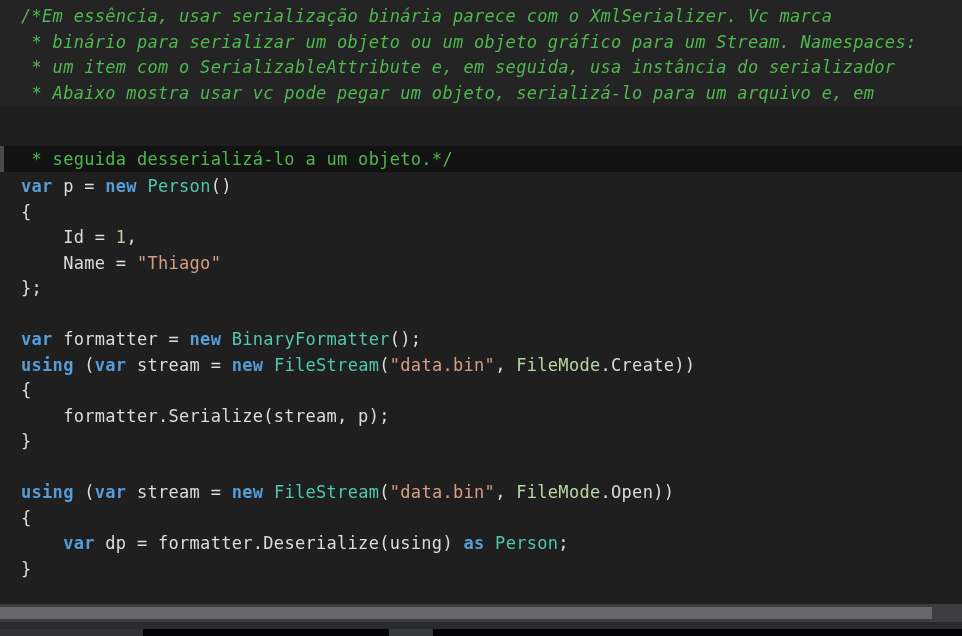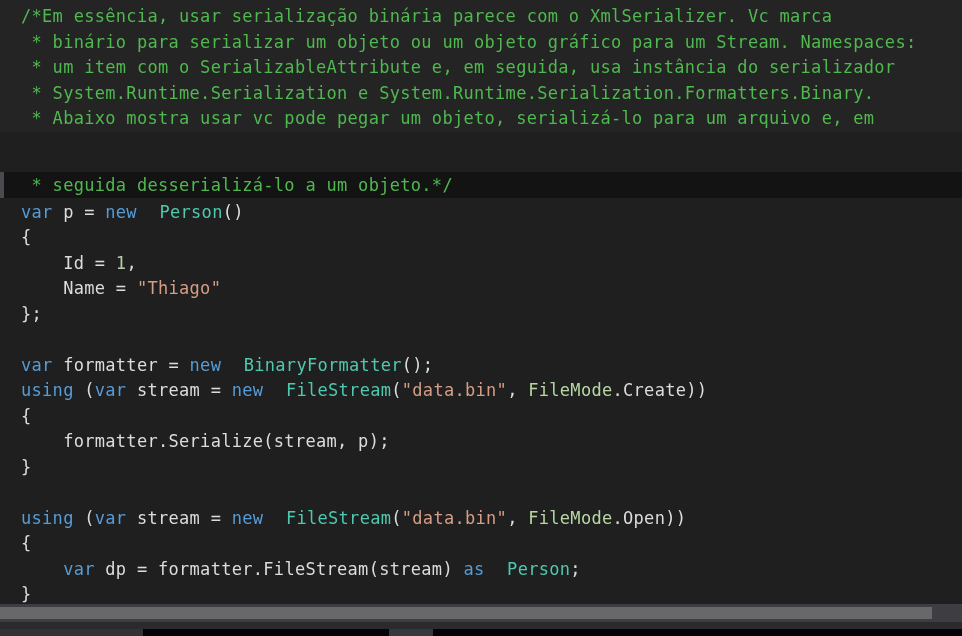--- a/index.html
+++ b/index.html
@@ -24,42 +24,43 @@
   .line {
     height: 25.5px;
     line-height: 25.5px;
     white-space: pre;
     padding-left: 21px;
     overflow: hidden;
   }
   #comment-block {
     background: var(--comment-block-bg, #242424);
     padding-top: 4px;
+    font-style: italic;
   }
   #highlight-line {
     position: relative;
     background: var(--highlight-line-bg, #131313);
     height: 26px;
   }
   #highlight-line .line {
     height: 26px;
     line-height: 26px;
     margin-top: 40px;
   }
   #highlight-notch {
     position: absolute;
     left: 0; top: 0;
     width: 4px; height: 100%;
     background: var(--notch, #4a4a4f);
   }
   #code-block { padding-top: 2px; }
 
   .tok-cm  { color: var(--comment, #4fb84f); }
-  .tok-kw  { color: var(--keyword, #569cd6); }
-  .tok-ty  { color: var(--type, #4ec9b0); margin-left: 12px; }
+  .tok-kw  { color: var(--keyword, #569cd6); font-weight: bold; }
+  .tok-ty  { color: var(--type, #4ec9b0); }
   .tok-en  { color: var(--enum, #b8d7a3); text-align: center; }
   .tok-str { color: var(--string, #d69d85); }
   .tok-num { color: var(--number, #b5cea8); }
   .tok-pl  { color: var(--fg, #dcdcdc); }
 
   #hscrollbar {
     position: absolute;
     top: 604px; left: 0;
     width: 962px; height: 18px;
     background: var(--scrollbar-track, #3e3e42);
@@ -85,21 +86,20 @@
   .tb-seg { height: 100%; flex: 0 0 auto; }
 </style>
 </head>
 <body>
 
 <div id="editor">
   <div id="comment-block">
       <div class="line"><span class="tok-cm">/*Em essência, usar serialização binária parece com o XmlSerializer. Vc marca</span></div>
       <div class="line"><span class="tok-cm"> * binário para serializar um objeto ou um objeto gráfico para um Stream. Namespaces:</span></div>
       <div class="line"><span class="tok-cm"> * um item com o SerializableAttribute e, em seguida, usa instância do serializador</span></div>
-      <div class="line"><span class="tok-cm"> * System.Runtime.Serialization e System.Runtime.Serialization.Formatters.Binary.</span></div>
       <div class="line"><span class="tok-cm"> * Abaixo mostra usar vc pode pegar um objeto, serializá-lo para um arquivo e, em</span></div>
     </div>
   <div id="highlight-line">
     <div id="highlight-notch"></div>
   <div class="line"><span class="tok-cm"> * seguida desserializá-lo a um objeto.*/</span></div>
     </div>
   <div id="code-block">
       <div class="line"><span class="tok-kw">var</span><span class="tok-pl"> p = </span><span class="tok-kw">new</span><span class="tok-pl"> </span><span class="tok-ty">Person</span><span class="tok-pl">()</span></div>
       <div class="line"><span class="tok-pl">{</span></div>
       <div class="line"><span class="tok-pl">    Id = </span><span class="tok-num">1</span><span class="tok-pl">,</span></div>
@@ -107,21 +107,21 @@
       <div class="line"><span class="tok-pl">};</span></div>
       <div class="line"><span class="tok-pl"></span></div>
       <div class="line"><span class="tok-kw">var</span><span class="tok-pl"> formatter = </span><span class="tok-kw">new</span><span class="tok-pl"> </span><span class="tok-ty">BinaryFormatter</span><span class="tok-pl">();</span></div>
       <div class="line"><span class="tok-kw">using</span><span class="tok-pl"> (</span><span class="tok-kw">var</span><span class="tok-pl"> stream = </span><span class="tok-kw">new</span><span class="tok-pl"> </span><span class="tok-ty">FileStream</span><span class="tok-pl">(</span><span class="tok-str">"data.bin"</span><span class="tok-pl">, </span><span class="tok-en">FileMode</span><span class="tok-pl">.Create))</span></div>
       <div class="line"><span class="tok-pl">{</span></div>
       <div class="line"><span class="tok-pl">    formatter.Serialize(stream, p);</span></div>
       <div class="line"><span class="tok-pl">}</span></div>
       <div class="line"><span class="tok-pl"></span></div>
       <div class="line"><span class="tok-kw">using</span><span class="tok-pl"> (</span><span class="tok-kw">var</span><span class="tok-pl"> stream = </span><span class="tok-kw">new</span><span class="tok-pl"> </span><span class="tok-ty">FileStream</span><span class="tok-pl">(</span><span class="tok-str">"data.bin"</span><span class="tok-pl">, </span><span class="tok-en">FileMode</span><span class="tok-pl">.Open))</span></div>
       <div class="line"><span class="tok-pl">{</span></div>
-      <div class="line"><span class="tok-pl">    </span><span class="tok-kw">var</span><span class="tok-pl"> dp = formatter.FileStream(stream) </span><span class="tok-kw">as</span><span class="tok-pl"> </span><span class="tok-ty">Person</span><span class="tok-pl">;</span></div>
+      <div class="line"><span class="tok-pl">    </span><span class="tok-kw">var</span><span class="tok-pl"> dp = formatter.Deserialize(using) </span><span class="tok-kw">as</span><span class="tok-pl"> </span><span class="tok-ty">Person</span><span class="tok-pl">;</span></div>
       <div class="line"><span class="tok-pl">}</span></div>
     </div>
 </div>
 
 <div id="hscrollbar">
   <div id="hthumb" style="left: 0px; width: 932px;"></div>
 </div>
 
 <div id="status-strip"></div>
 

